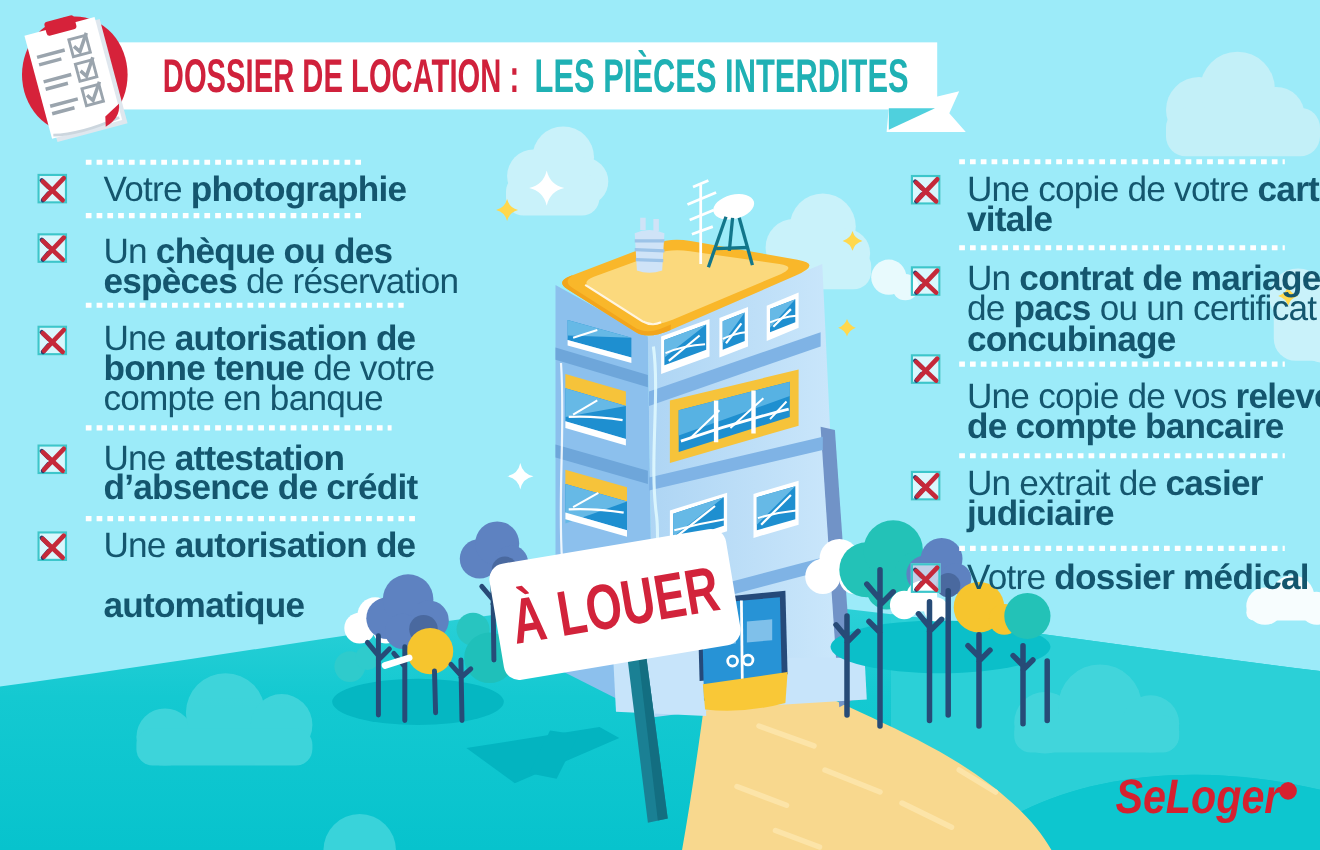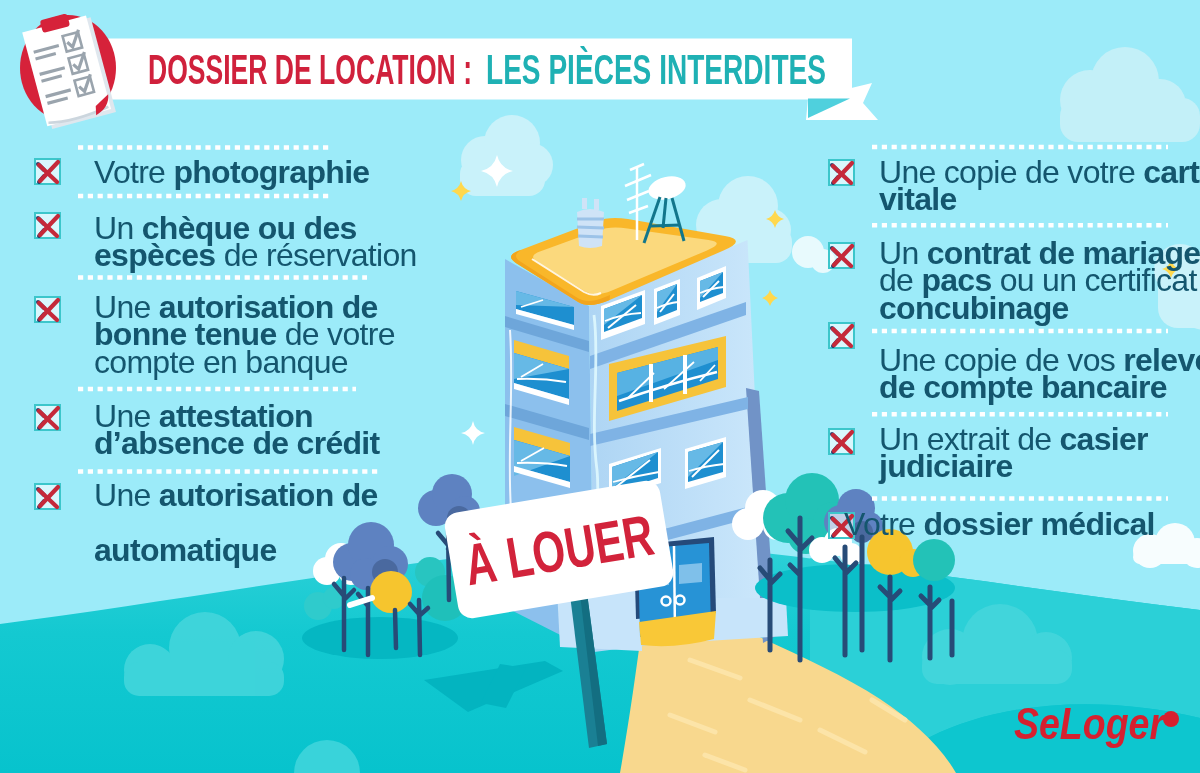--- a/index.html
+++ b/index.html
@@ -521,15 +521,15 @@
 <div class="item" style="left:94px;top:482px;">Une <b>autorisation de</b><br><br><b>automatique</b></div>
 
 <div class="item" style="left:879px;top:240px;">Un <b>contrat de mariage</b>,<br>de <b>pacs</b> ou un certificat de<br><b>concubinage</b></div>
 
 <div class="item" style="left:879px;top:159px;">Une copie de votre <b>carte</b><br><b>vitale</b></div>
 
 <div class="item" style="left:879px;top:347px;">Une copie de vos <b>relevés</b><br><b>de compte bancaire</b></div>
 
 <div class="item" style="left:879px;top:426px;">Un extrait de <b>casier</b><br><b>judiciaire</b></div>
 
-<div class="item" style="left:844px;top:511px;text-align:center;">Votre <b>dossier médical</b></div>
+<div class="item" style="left:879px;top:511px;text-align:center;">Votre <b>dossier médical</b></div>
 
 </div>
 
 </body></html>

